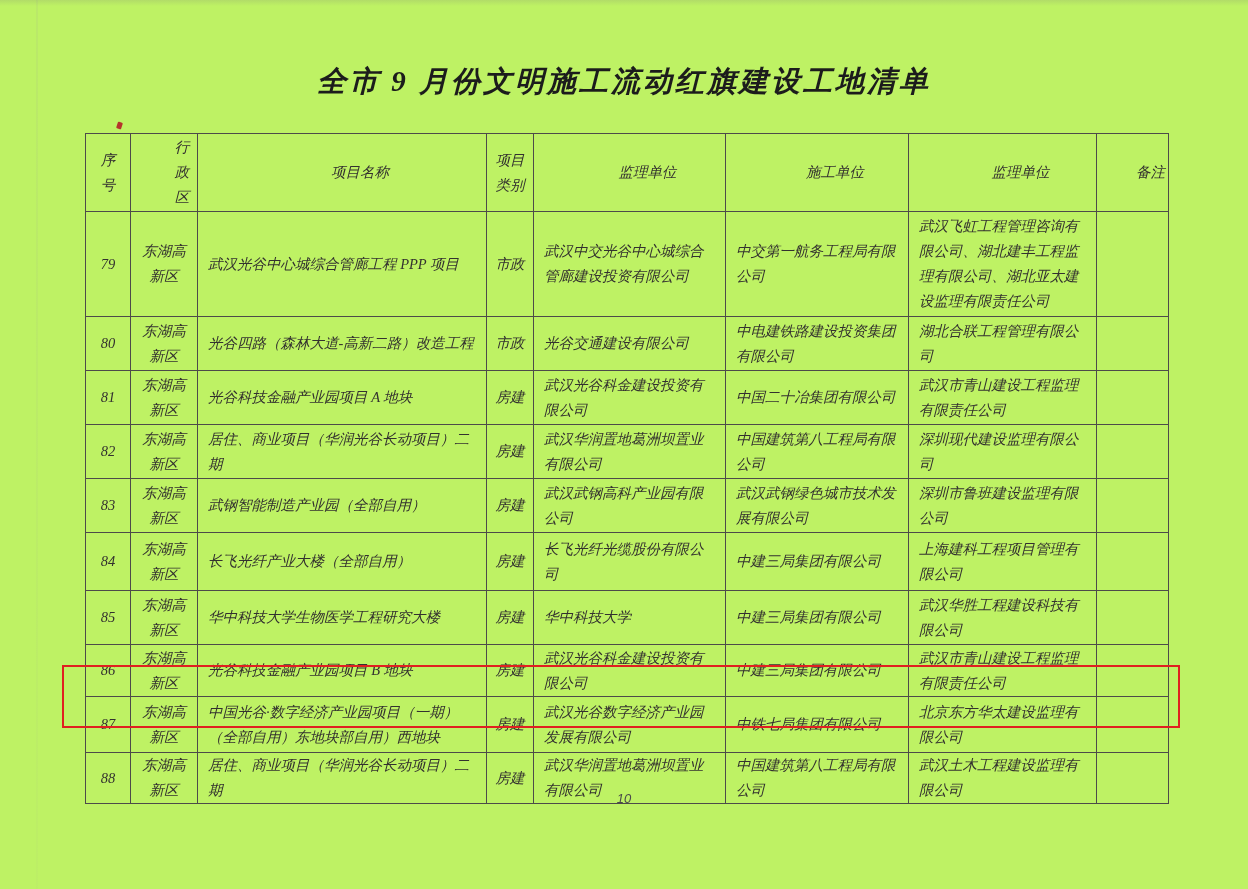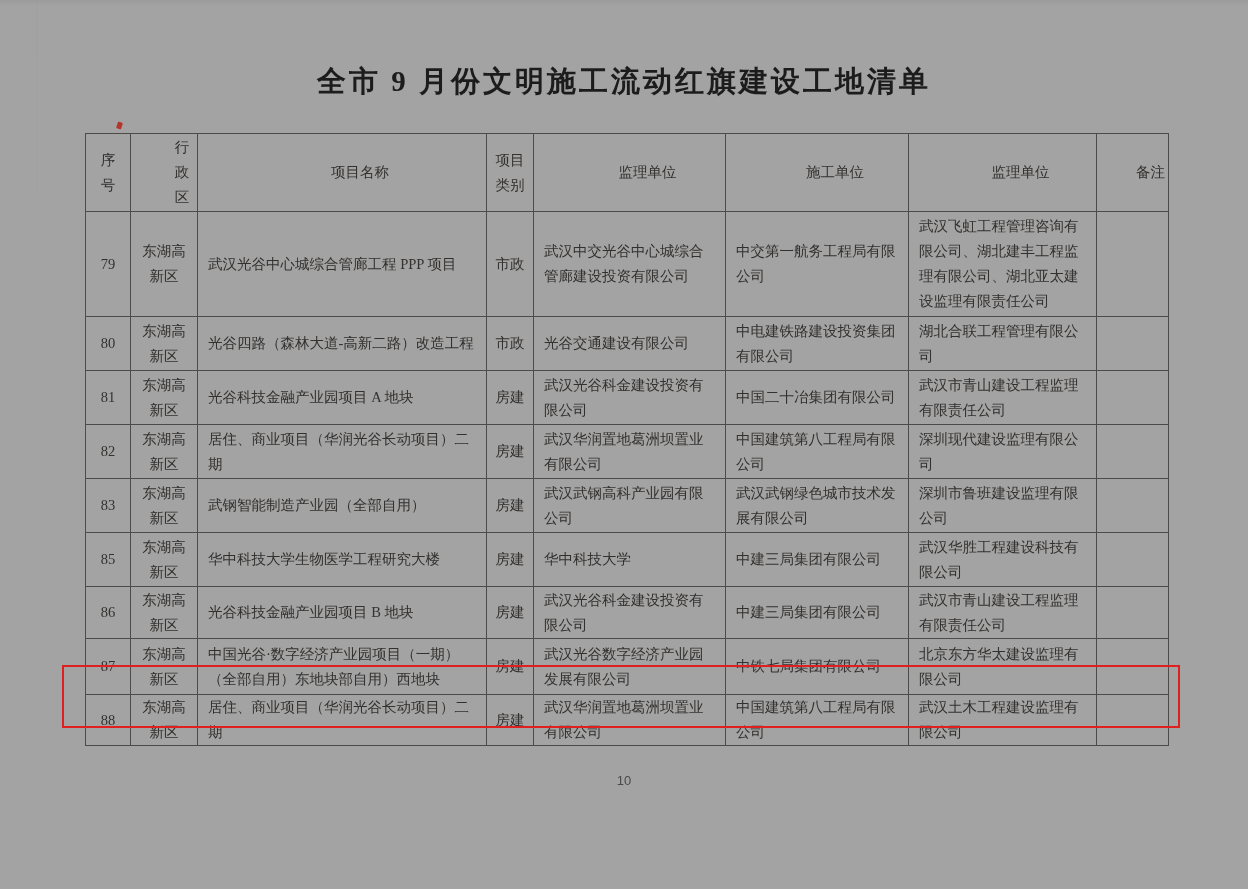--- a/index.html
+++ b/index.html
@@ -5,23 +5,24 @@
   html,body { margin:0; padding:0; }
   body {
     background:#e8e8e8;
     font-family:"Liberation Serif","DejaVu Serif",serif;
   }
   .page {
     position:relative;
     width:1248px;
     height:889px;
     margin:0 auto;
-    background:#a3a3a3;
+    background:#bef264;
     overflow:hidden;
     color:#2e2e2e;
+    font-style:italic;
   }
   
   .scan-edge-top {
     position:absolute; left:0; top:0; width:100%; height:6px;
     background:linear-gradient(to bottom, rgba(120,120,120,0.18), rgba(120,120,120,0));
   }
   .scan-edge-left {
     position:absolute; left:36px; top:0; width:2px; height:100%;
     background:linear-gradient(to bottom, rgba(150,150,150,0.10), rgba(150,150,150,0.04));
   }
@@ -77,21 +78,21 @@
     position:absolute;
     left:62px;
     width:1114px;
     top:663px;
     height:59px;
     border:2px solid #e02020;
     pointer-events:none;
   }
   .page-number {
     position:absolute;
-    left:0; top:773px; width:100%;
+    left:0; top:791px; width:100%;
     text-align:center;
     font-size:13px;
     color:#4a4a4a;
     font-family:"Liberation Sans","DejaVu Sans",sans-serif;
   }
 </style>
 </head>
 <body>
 
 <div class="page">
@@ -168,20 +169,30 @@
         <tr style="height: 54px;">
           <td class="c-no">83</td>
           <td class="c-district">东湖高新区</td>
           <td class="c-name">武钢智能制造产业园（全部自用）</td>
           <td class="c-category">房建</td>
           <td class="c-builder">武汉武钢高科产业园有限公司</td>
           <td class="c-contract">武汉武钢绿色城市技术发展有限公司</td>
           <td class="c-superv">深圳市鲁班建设监理有限公司</td>
           <td class="c-remark"></td>
         </tr>
+        <tr style="height: 58px;">
+          <td class="c-no">84</td>
+          <td class="c-district">东湖高新区</td>
+          <td class="c-name">长飞光纤产业大楼（全部自用）</td>
+          <td class="c-category">房建</td>
+          <td class="c-builder">长飞光纤光缆股份有限公司</td>
+          <td class="c-contract">中建三局集团有限公司</td>
+          <td class="c-superv">上海建科工程项目管理有限公司</td>
+          <td class="c-remark"></td>
+        </tr>
         <tr style="height: 54px;">
           <td class="c-no">85</td>
           <td class="c-district">东湖高新区</td>
           <td class="c-name">华中科技大学生物医学工程研究大楼</td>
           <td class="c-category">房建</td>
           <td class="c-builder">华中科技大学</td>
           <td class="c-contract">中建三局集团有限公司</td>
           <td class="c-superv">武汉华胜工程建设科技有限公司</td>
           <td class="c-remark"></td>
         </tr>

